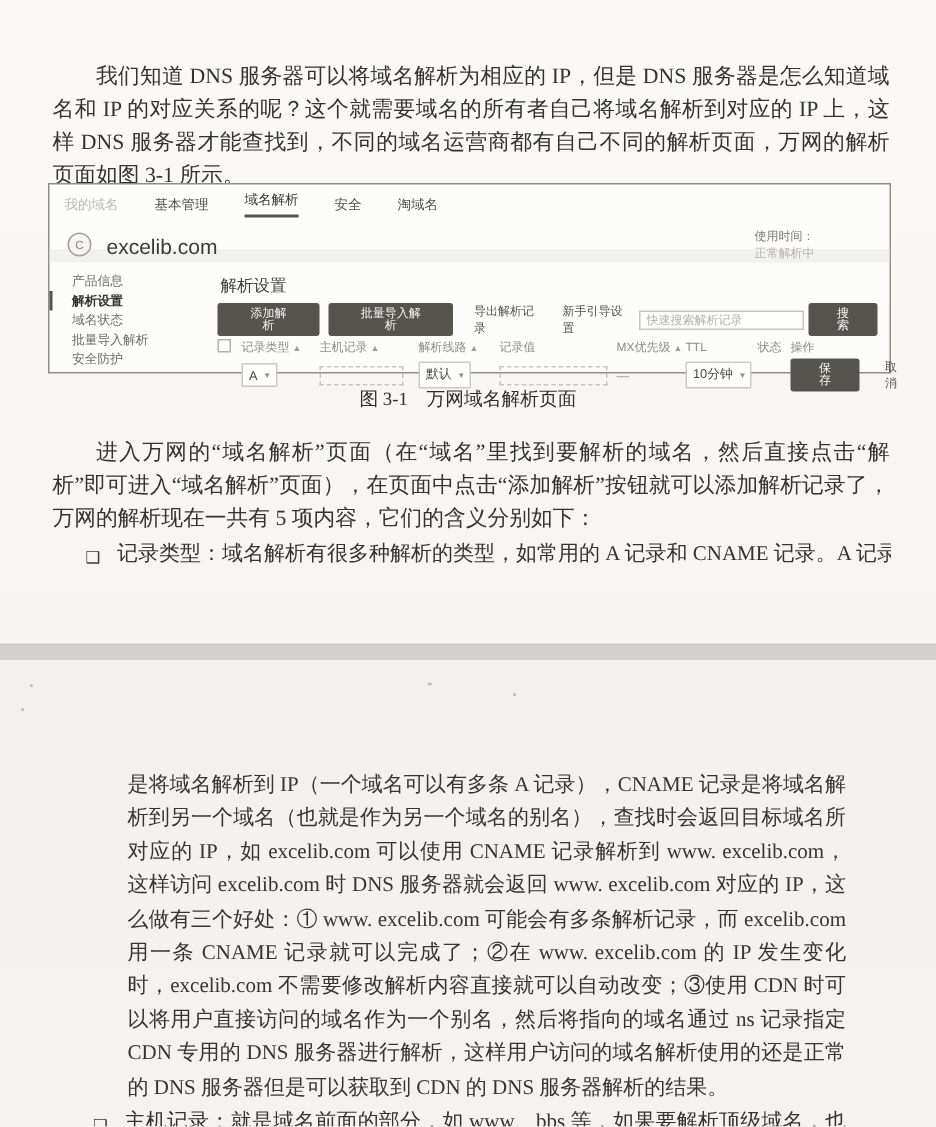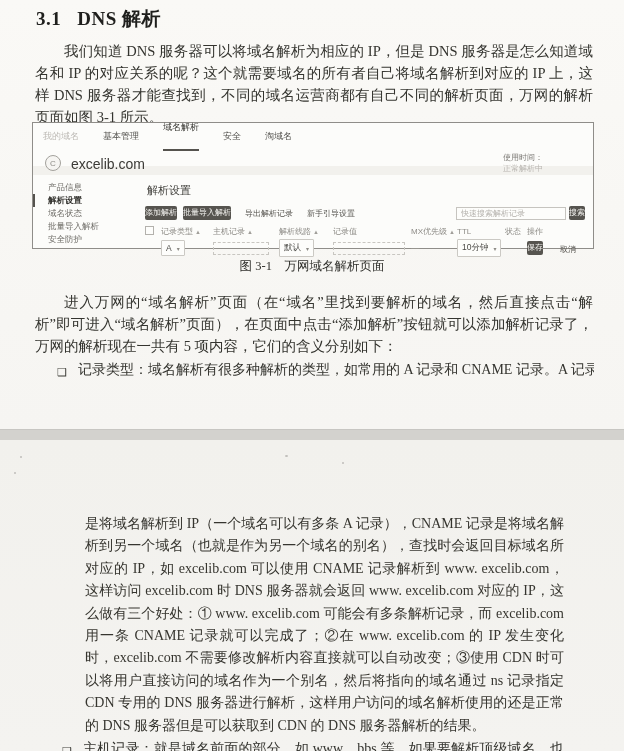--- a/index.html
+++ b/index.html
@@ -19,35 +19,35 @@
   .bullet .bg{flex:none;width:21px;font-size:11px;padding-top:2px;color:#3a3a35;}
   .caption{position:absolute;top:258px;left:0;width:624px;text-align:center;font-size:12.5px;color:#2e2e2a;}
 
   
   .figure{position:absolute;top:122px;left:32px;width:562px;height:127px;box-sizing:border-box;
           border:1px solid #8f8d89;background:#fcfcfa;font-family:"Liberation Sans","DejaVu Sans",sans-serif;}
   .smear{position:absolute;top:43px;left:0;right:0;height:9px;background:#edebe7;opacity:.65;}
   .f-tabs{position:absolute;top:4px;left:10px;right:8px;height:18px;display:flex;align-items:center;gap:24px;font-size:9px;color:#504f4b;}
   .f-tab{cursor:default;}
   .f-tab.muted{color:#bdbab5;}
-  .f-tab.active{color:#35342f;border-bottom:2px solid #55534e;padding-bottom:15px;}
+  .f-tab.active{color:#35342f;border-bottom:2px solid #55534e;padding-bottom:3px;}
   .f-dom{position:absolute;top:26px;left:0;right:0;height:32px;}
   .f-ref{position:absolute;left:12px;top:6px;width:14px;height:14px;border:1px solid #a3a19c;border-radius:50%;
          font-size:8px;color:#8d8b86;display:flex;align-items:center;justify-content:center;background:#f6f5f2;}
   .f-domain{position:absolute;left:38px;top:7px;font-size:14px;color:#3b3a36;}
   .f-usage{position:absolute;right:50px;top:3px;font-size:8px;line-height:11px;}
   .f-usage .lab{color:#7c7a75;}
   .f-usage .val{color:#b9b6b1;}
   .f-side{position:absolute;top:58px;left:0;bottom:0;width:102px;font-size:8.5px;color:#6e6c67;}
   .f-side .it{height:13px;line-height:13px;padding-left:15px;cursor:default;}
   .f-side .it.active{color:#34332f;border-left:2px solid #55534e;padding-left:13px;font-weight:bold;}
   .f-main{position:absolute;top:56px;left:102px;right:4px;bottom:0;}
   .f-title{position:absolute;top:4px;left:12px;font-size:11px;color:#3f3e3a;}
   .f-btnrow{position:absolute;top:26px;left:10px;right:4px;height:16px;display:flex;align-items:center;gap:6px;}
-  .btn-dark{background:#56544f;color:#f6f5f2;font-size:8px;padding:3px 0;border-radius:2px;border:0;line-height:1;cursor:pointer;font-family:inherit;}
+  .btn-dark{background:#56544f;color:#f6f5f2;font-size:8px;padding:3px 19px;border-radius:2px;border:0;line-height:1;cursor:pointer;font-family:inherit;}
   .lnk{font-size:8px;color:#55534e;margin-left:8px;cursor:pointer;}
   .f-search{margin-left:auto;display:flex;align-items:center;gap:3px;}
   .f-search input{width:110px;height:13px;box-sizing:border-box;border:1px solid #c6c4bf;background:#fdfdfb;font-size:8px;padding:0 4px;color:#55534e;font-family:inherit;}
   .f-search input::placeholder{color:#b5b2ad;}
   .cols{display:grid;grid-template-columns:16px 52px 66px 54px 78px 46px 48px 22px 1fr;align-items:center;}
   .f-thead{position:absolute;top:46px;left:10px;right:4px;height:13px;font-size:8px;color:#8e8c87;}
   .f-thead .tri{font-size:6px;color:#a09e99;margin-left:2px;}
   .f-check{display:inline-block;width:7px;height:7px;border:1px solid #b3b1ac;background:#fdfdfb;}
   .f-trow{position:absolute;top:60px;left:10px;right:4px;height:18px;font-size:8.5px;color:#4b4a46;}
   .sel{display:inline-flex;align-items:center;gap:5px;border:1px solid #cbc9c4;background:#fdfdfb;padding:2px 4px;border-radius:1px;cursor:pointer;}
@@ -71,23 +71,20 @@
   .b2{margin-top:1px;width:502px;text-align:justify;}
   .b2 .txt{flex:1;text-align:justify;}
   .speck{position:absolute;border-radius:50%;background:#8e8c88;opacity:.5;}
 </style>
 </head>
 <body>
 
 <div class="sheet">
 
   <section class="p1">
-    <h1 class="sec">
-      <span class="num">3.1</span><span>DNS 解析</span>
-    </h1>
 
     <p class="para indent" id="para1">我们知道 DNS 服务器可以将域名解析为相应的 IP，但是 DNS 服务器是怎么知道域名和 IP 的对应关系的呢？这个就需要域名的所有者自己将域名解析到对应的 IP 上，这样 DNS 服务器才能查找到，不同的域名运营商都有自己不同的解析页面，万网的解析页面如图 3-1 所示。</p>
 
     <div class="figure">
       <div class="smear"></div>
 
       <div class="f-tabs">
         <span class="f-tab muted">我的域名</span>
         <span class="f-tab">基本管理</span>
         <span class="f-tab active">域名解析</span>

